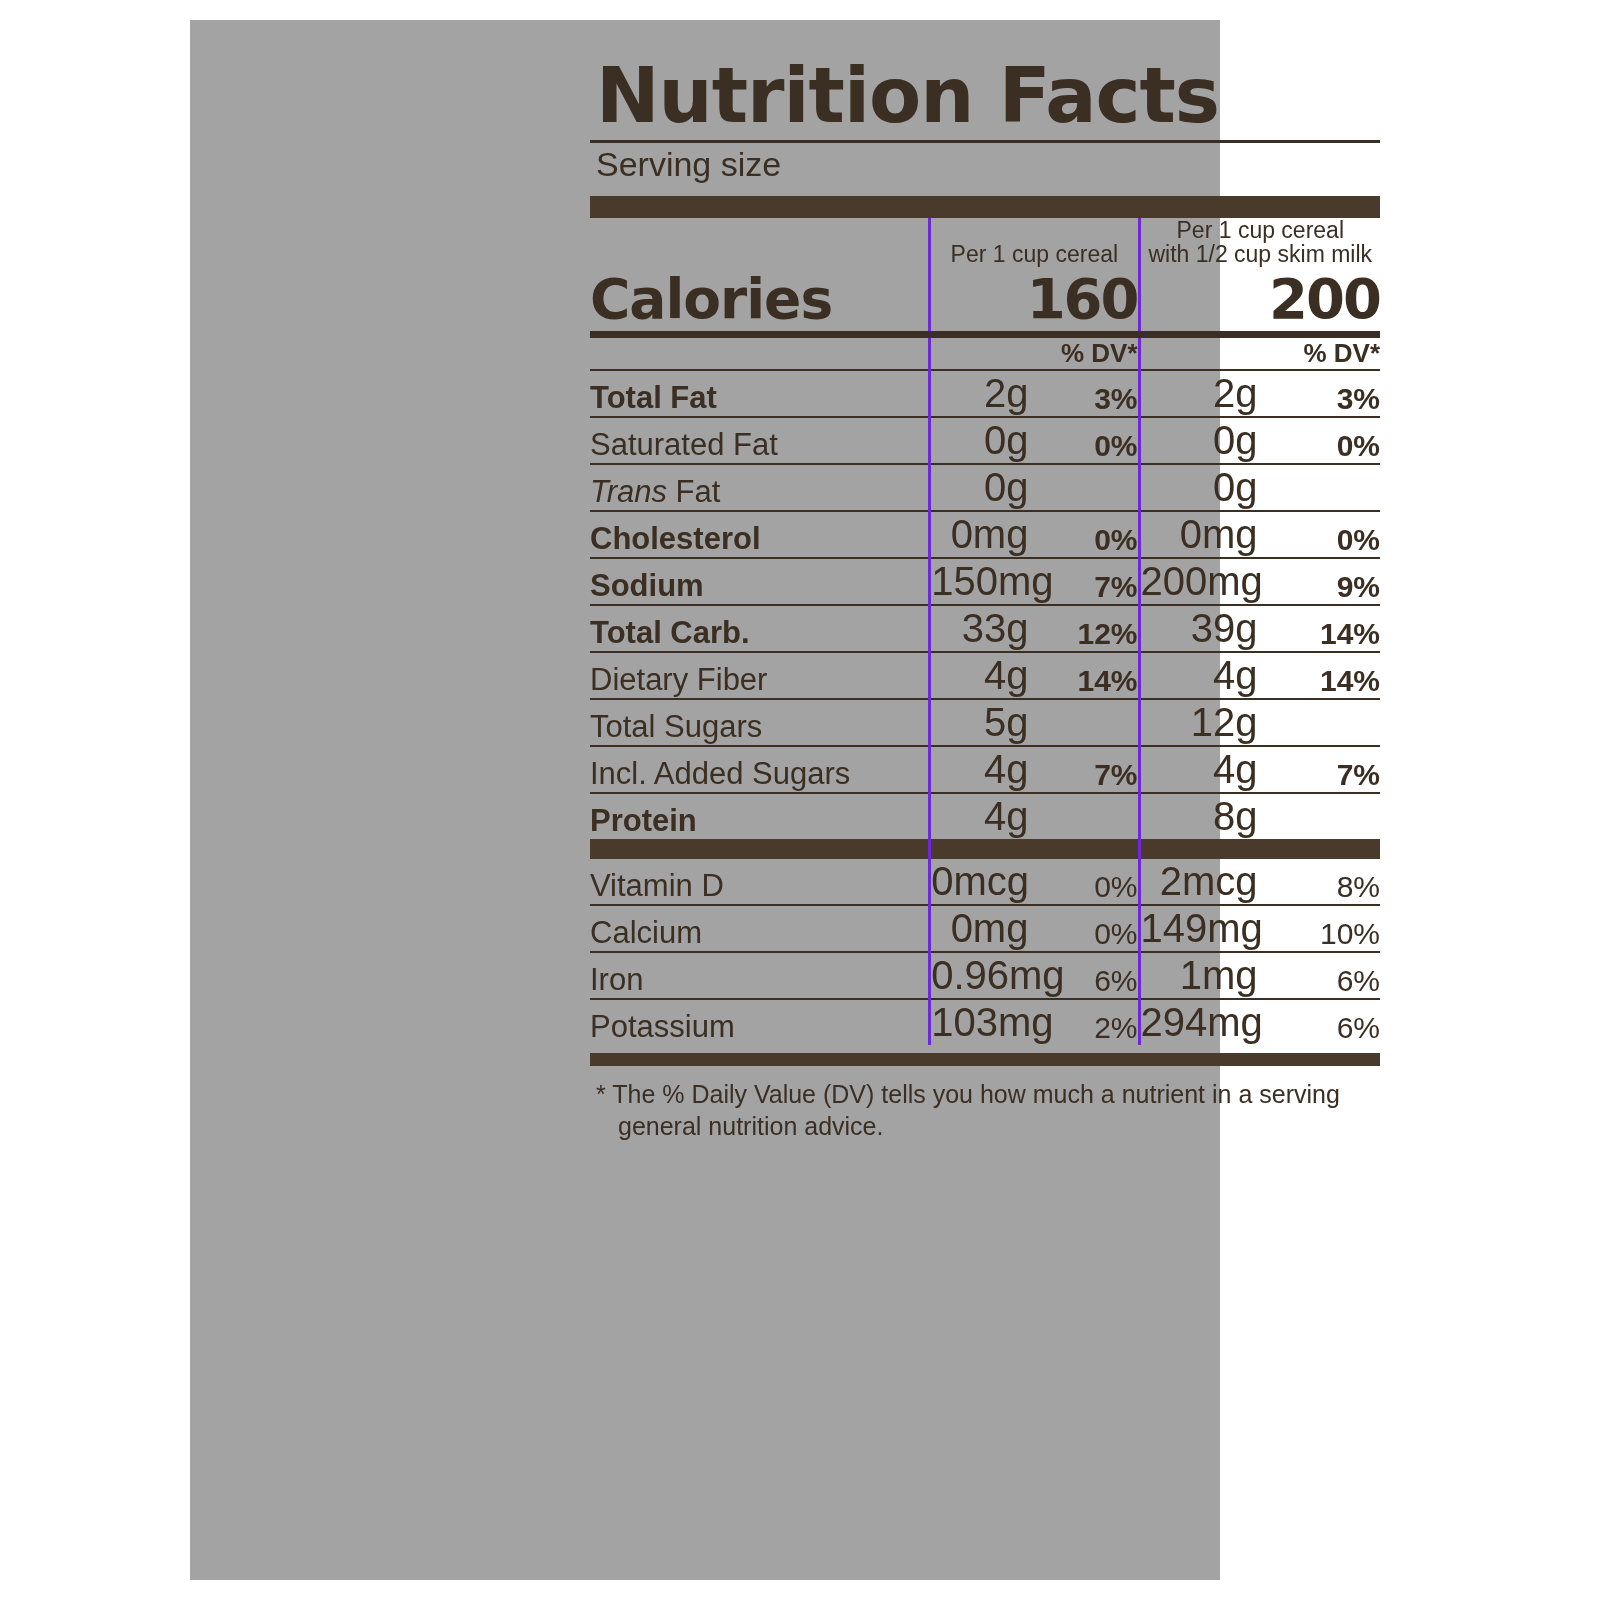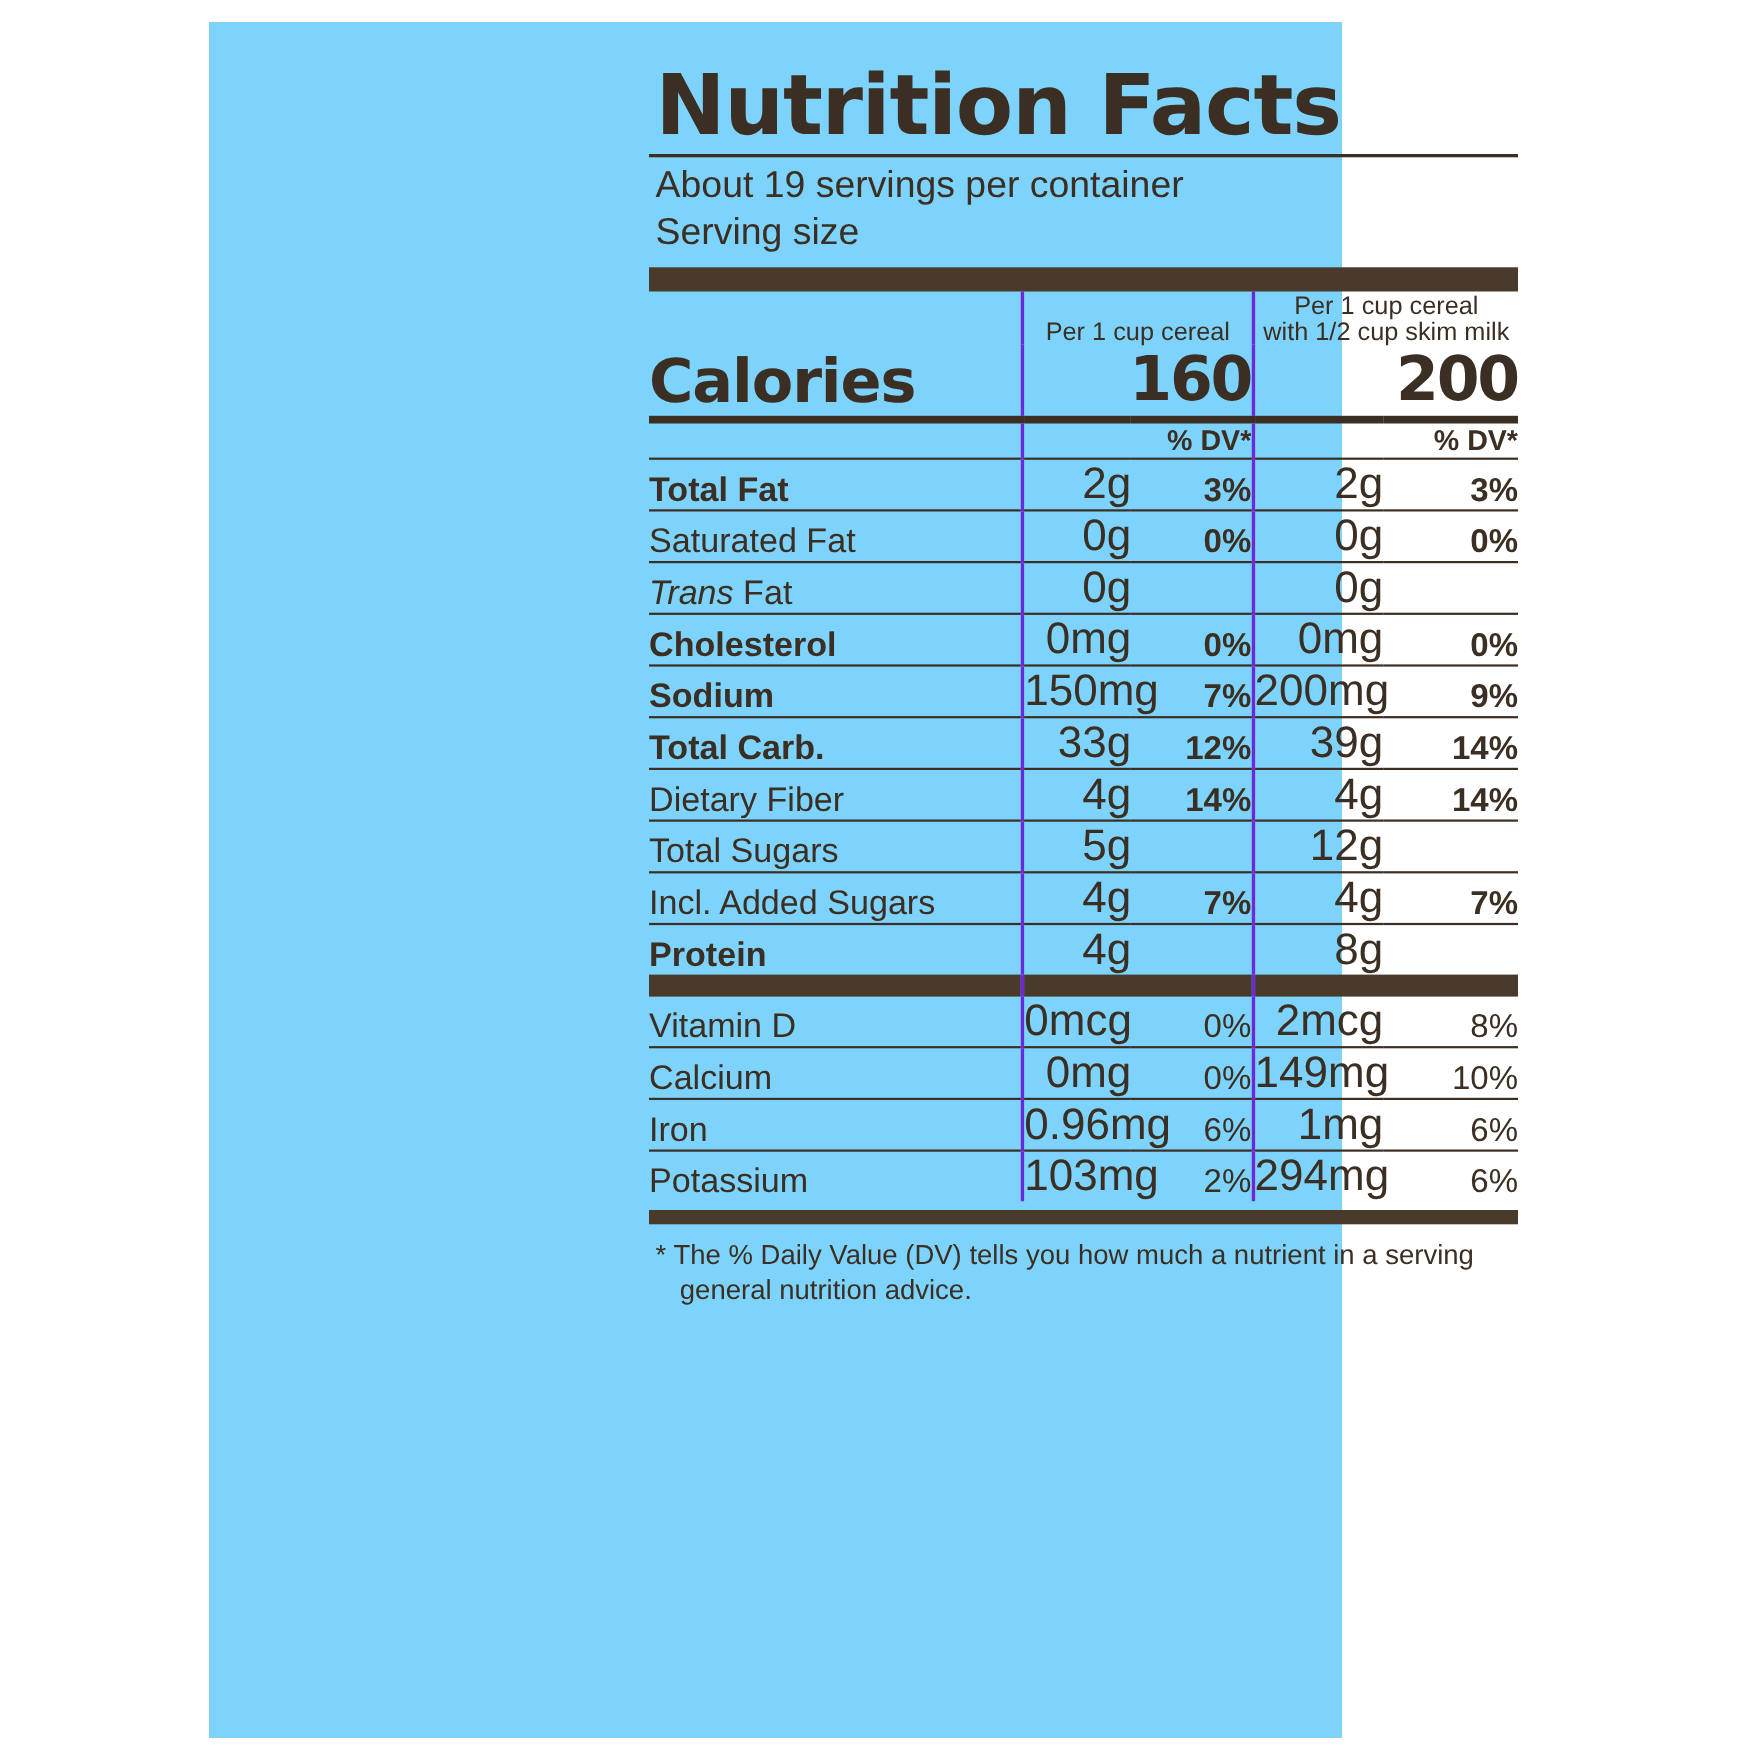--- a/index.html
+++ b/index.html
@@ -9,21 +9,21 @@
     height: 1600px;
     background: #ffffff;
     font-family: "Liberation Sans", sans-serif;
   }
   #panel {
     position: absolute;
     left: 190px;
     top: 20px;
     width: 1030px;
     height: 1560px;
-    background: #7dd3fc;
+    background: #a3a3a3;
   }
   #label {
     position: absolute;
     left: 400px;
     top: 40px;
     width: 790px;
     color: #3b2e22;
   }
   .title {
     font-family: "DejaVu Sans", sans-serif;
@@ -143,21 +143,20 @@
 </style>
 </head>
 <body>
 
 <div id="panel">
   <div id="label">
 
     <div class="title">Nutrition Facts</div>
     <div class="rule-thin"></div>
 
-    <div class="servings">About 19 servings per container</div>
 
     <div class="serving-row">
       <span>Serving size</span>
     </div>
 
     <div class="bar-thick"></div>
 
     <table class="nf">
       <colgroup>
         <col class="col-name">

